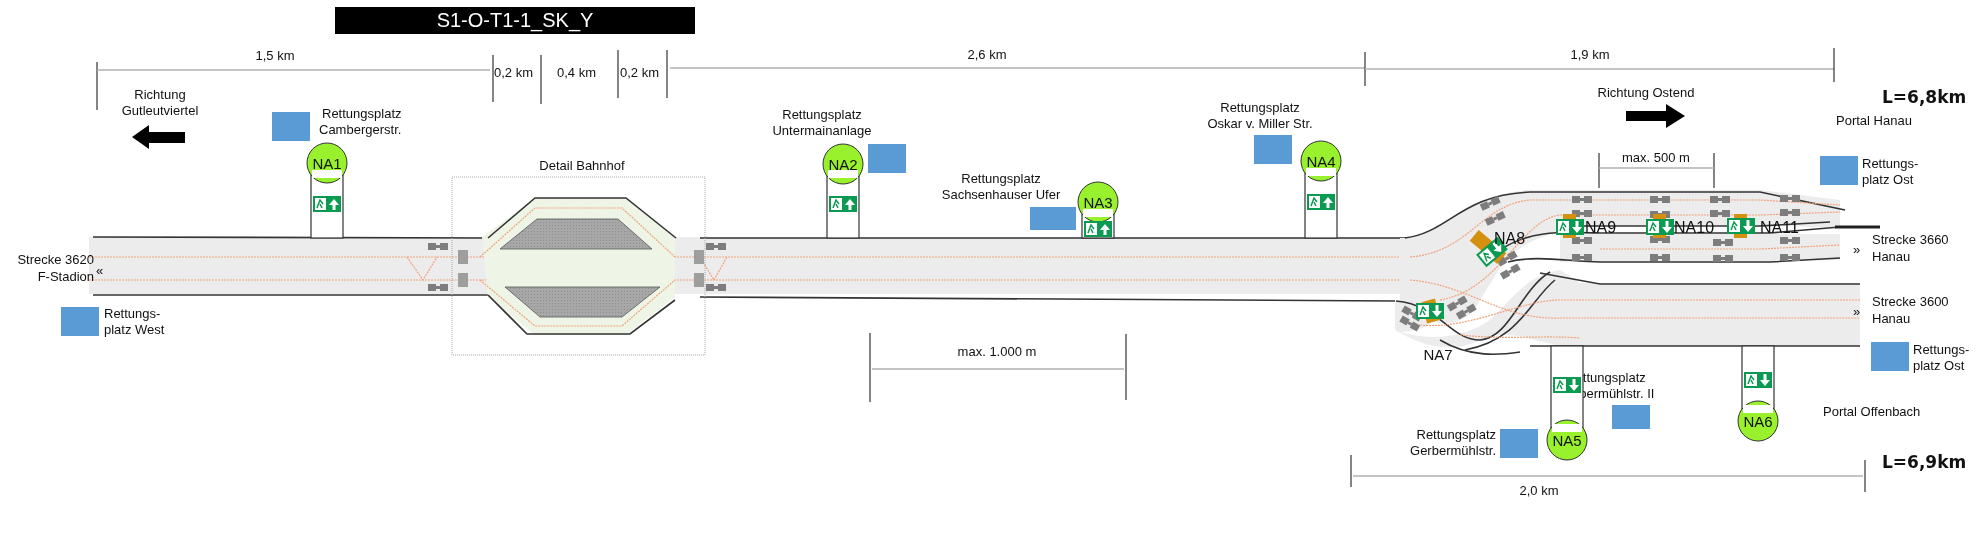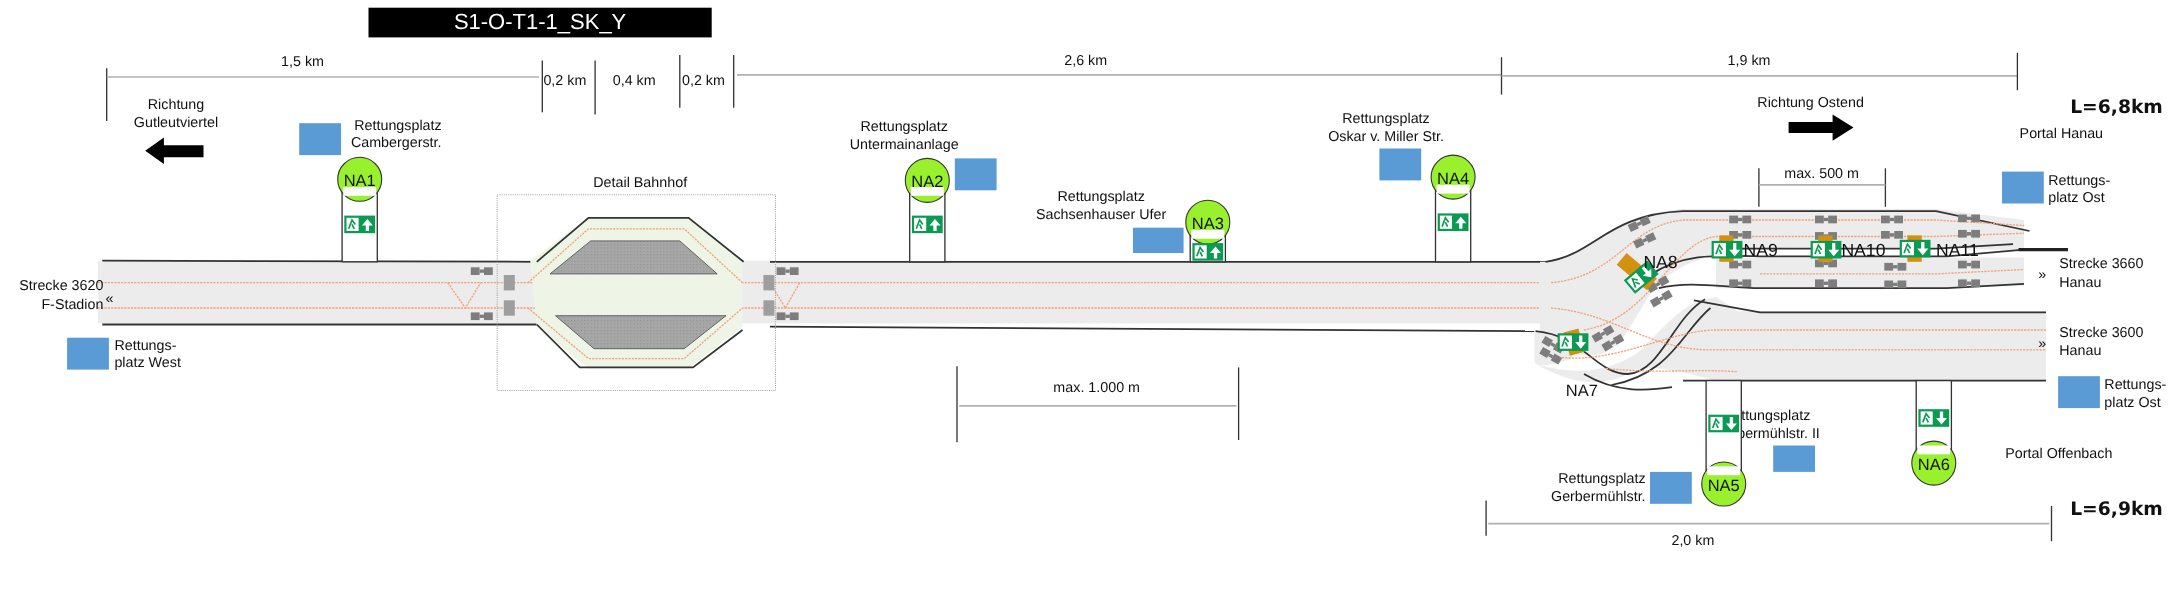--- a/index.html
+++ b/index.html
@@ -12,21 +12,21 @@
   .na{font-family:"Liberation Sans",sans-serif;font-size:15px;fill:#111;text-anchor:middle;}
   .na2{font-family:"Liberation Sans",sans-serif;font-size:16px;fill:#111;}
   .dim{stroke:#b0b0b0;stroke-width:1.5;fill:none;}
   .tick{stroke:#333;stroke-width:1.2;}
   .tube{fill:#ececec;}
   .wall{stroke:#333;stroke-width:1.6;fill:none;}
   .rail{stroke:#f2a27a;stroke-width:1.2;stroke-dasharray:2 1;fill:none;}
   .rp{fill:#5b9bd5;}
   .nacirc{fill:#99f12e;stroke:#333;stroke-width:1;}
   .shaft{fill:#fff;stroke:#333;stroke-width:1.2;}
-  .title-bar{position:absolute;left:335px;top:7px;width:312px;height:27px;background:#000;color:#fff;font-family:"Liberation Sans",sans-serif;font-size:20px;text-align:center;line-height:27px;}
+  .title-bar{position:absolute;left:335px;top:7px;width:360px;height:27px;background:#000;color:#fff;font-family:"Liberation Sans",sans-serif;font-size:20px;text-align:center;line-height:27px;}
 </style>
 </head>
 <body>
 
 <div class="title-bar">S1-O-T1-1_SK_Y</div>
 
 <svg width="1982" height="541" viewBox="0 0 1982 541">
   <defs>
     <g id="exitUp">
       <rect x="0" y="0" width="28" height="16" fill="#0a9a52"></rect>

